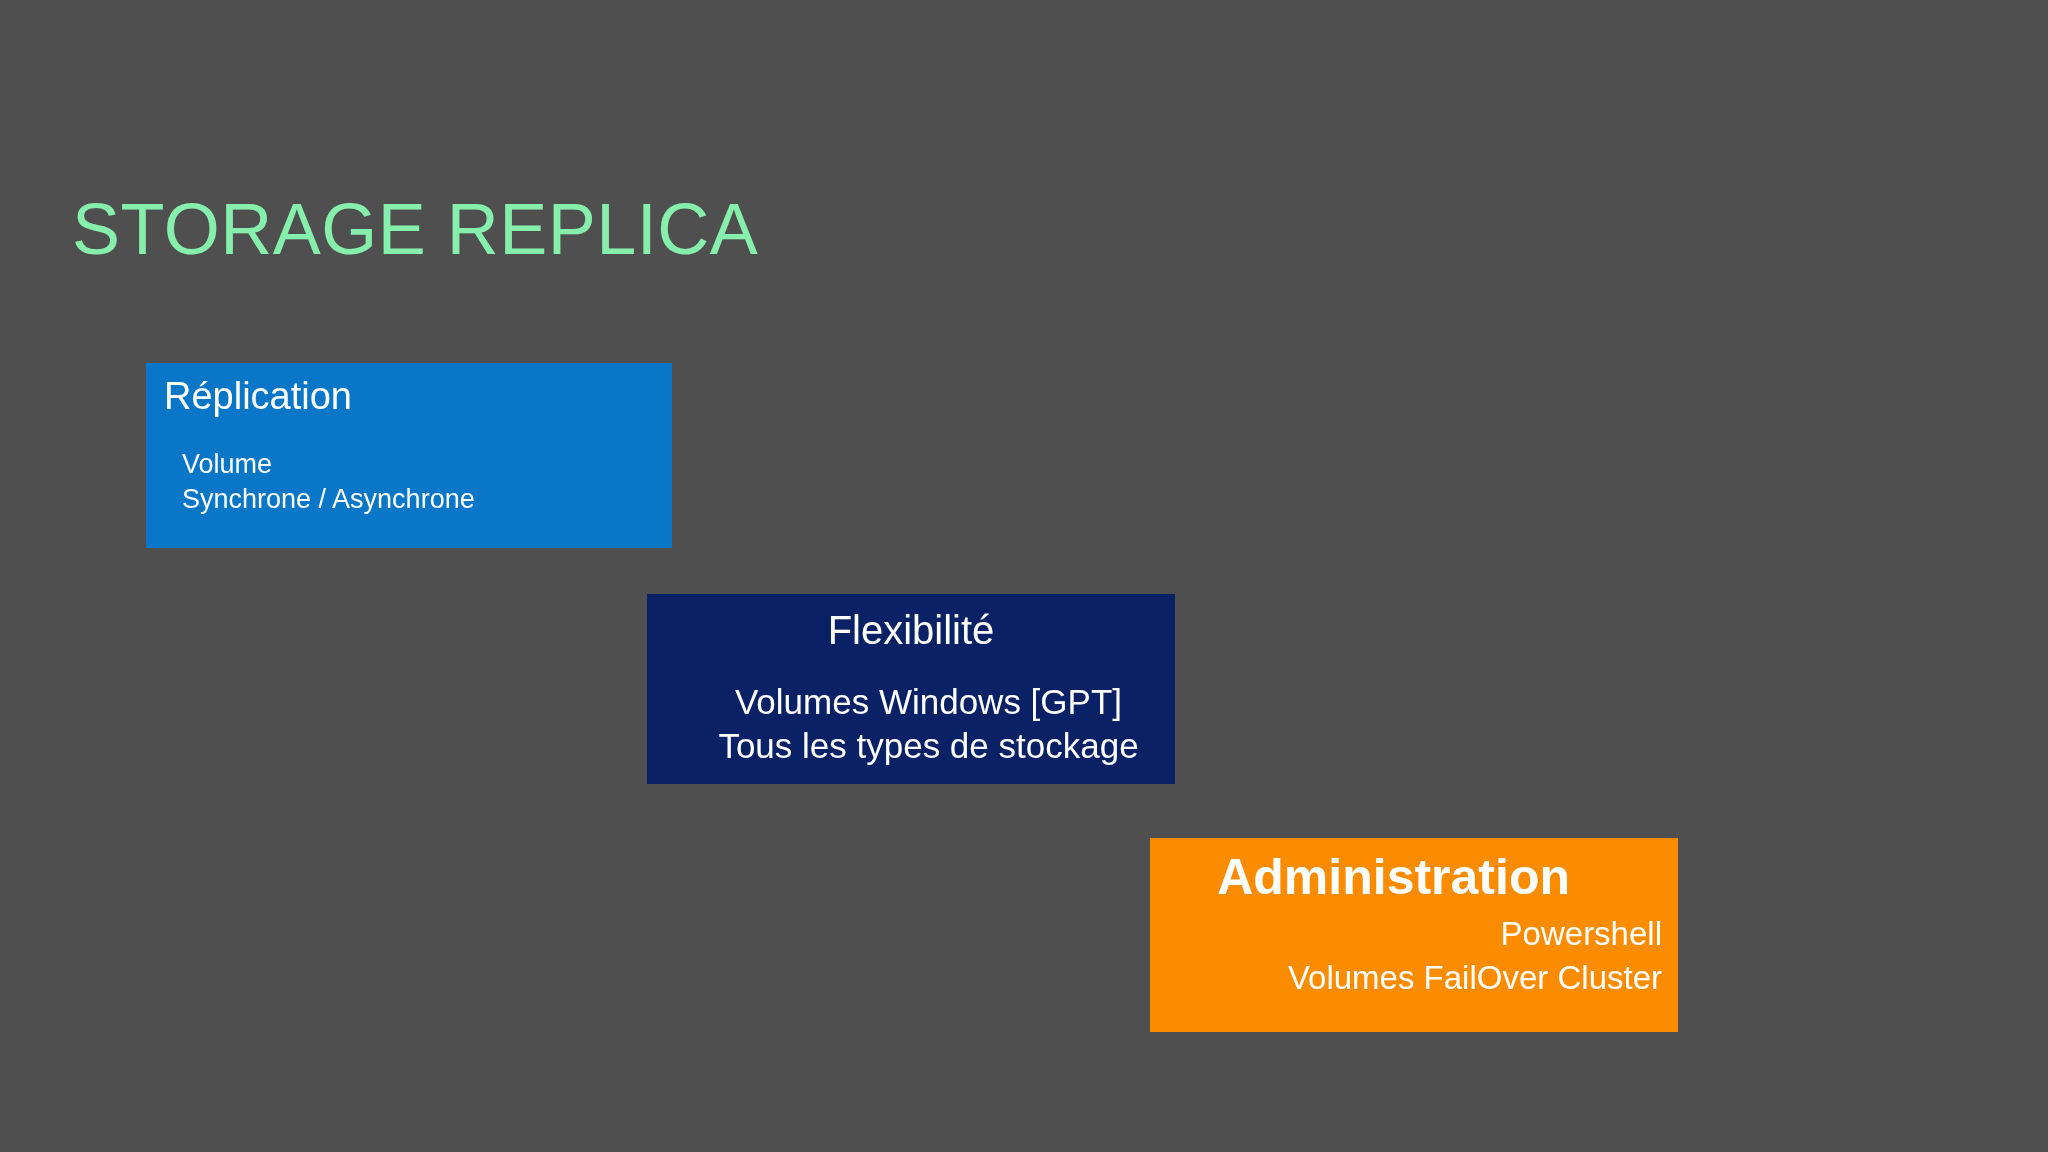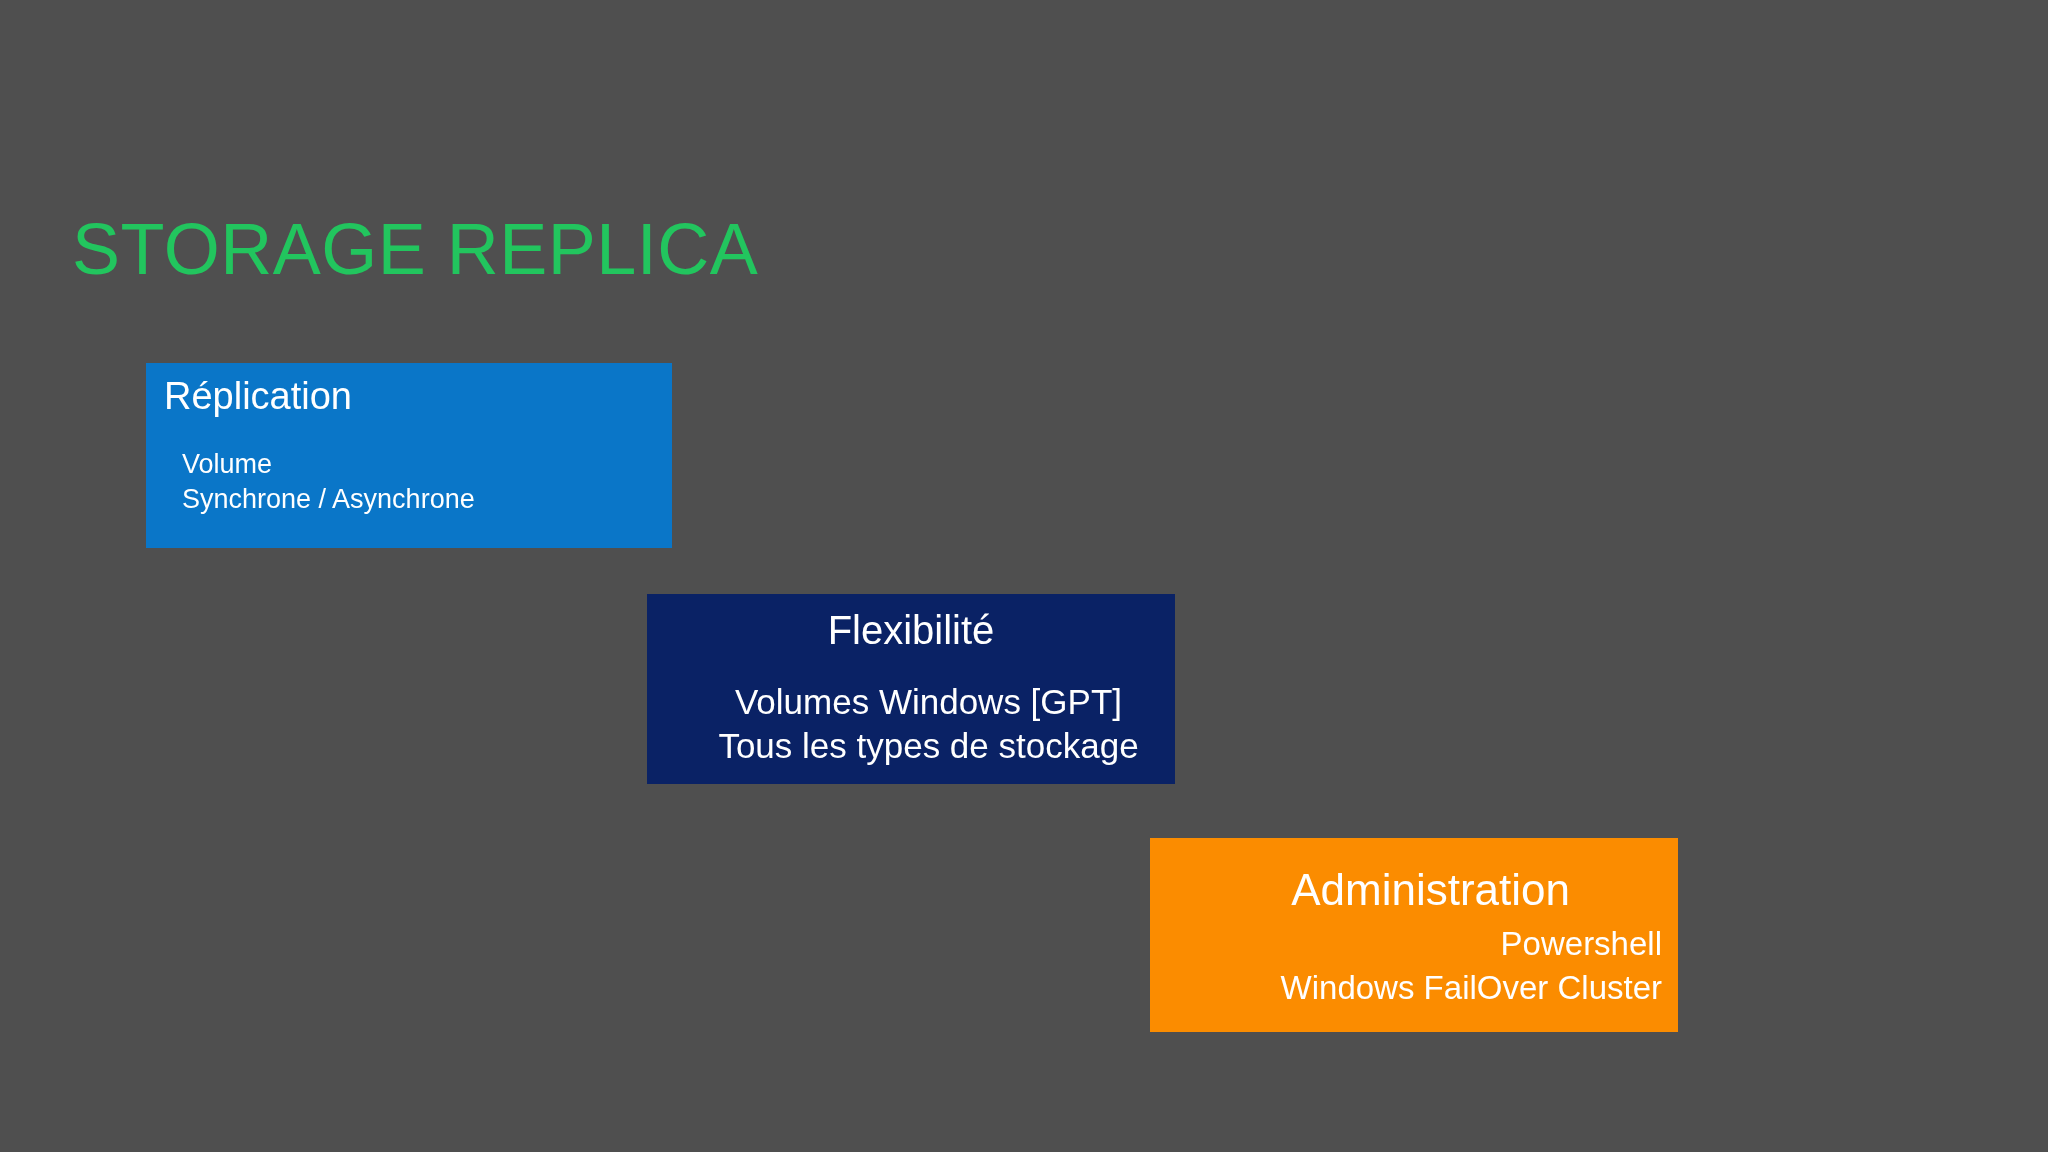--- a/index.html
+++ b/index.html
@@ -109,39 +109,40 @@
   
   #slide #card-administration {
     left: 1150px;
     top: 838px;
     width: 528px;
     height: 194px;
     background: #fb8c00;
     text-align: right;
   }
   #slide #card-administration .card-title {
-    font-size: 44px;
+    font-size: 50px;
     line-height: 1.0;
-    padding-top: 30px;
+    padding-top: 14px;
     padding-right: 108px;
+    font-weight: bold;
   }
   #slide #card-administration .card-body {
     font-size: 33px;
     line-height: 1.34;
     padding-top: 10px;
     padding-right: 16px;
   }
 </style>
 </head>
 <body>
 
 <div id="slide" style="background: rgb(79, 79, 79);">
 
 
-  <div class="deck-subtitle" style="color: #22c55e; margin-top: 20px;">STORAGE REPLICA</div>
+  <div class="deck-subtitle" style="color: #86efac;">STORAGE REPLICA</div>
 
   <div class="card" id="card-replication" style="background: rgb(10, 118, 200); color: rgb(255, 255, 255);">
     <div class="card-title">Réplication</div>
     <div class="card-body">
       <span class="line">Volume</span>
       <span class="line">Synchrone / Asynchrone</span>
     </div>
   </div>
 
   <div class="card" id="card-flexibility" style="background: rgb(10, 34, 101); color: rgb(255, 255, 255);">
@@ -149,17 +150,17 @@
     <div class="card-body">
       <span class="line">Volumes Windows [GPT]</span>
       <span class="line">Tous les types de stockage</span>
     </div>
   </div>
 
   <div class="card" id="card-administration" style="background: rgb(251, 140, 0); color: rgb(255, 255, 255);">
     <div class="card-title">Administration</div>
     <div class="card-body">
       <span class="line">Powershell</span>
-      <span class="line">Windows FailOver Cluster</span>
+      <span class="line">Volumes FailOver Cluster</span>
     </div>
   </div>
 
 </div>
 
 </body></html>

